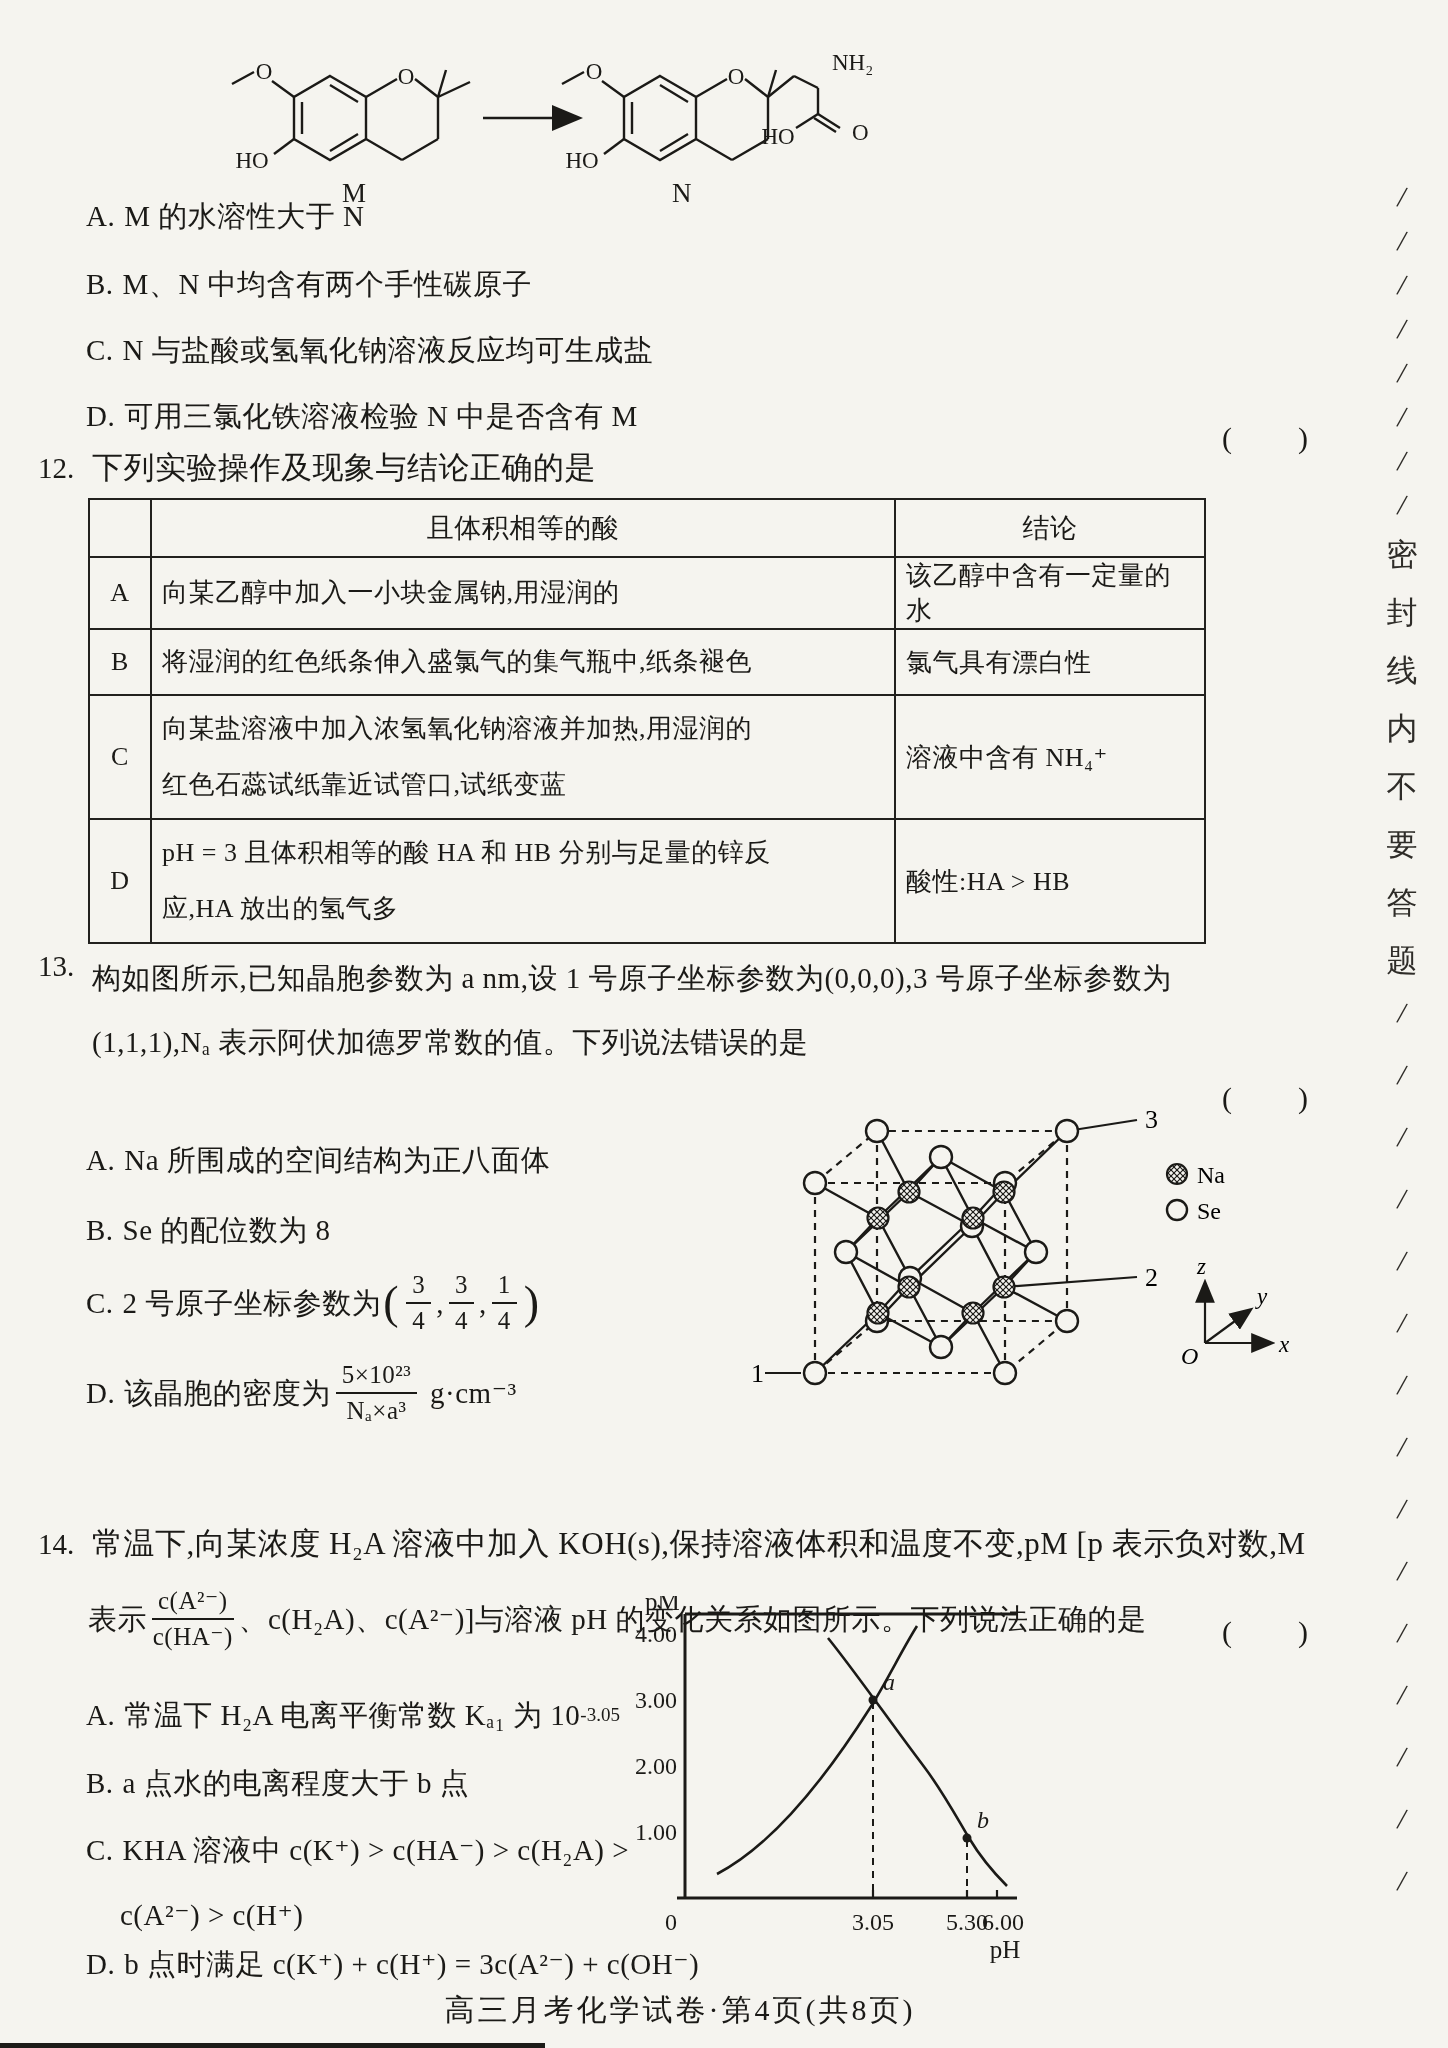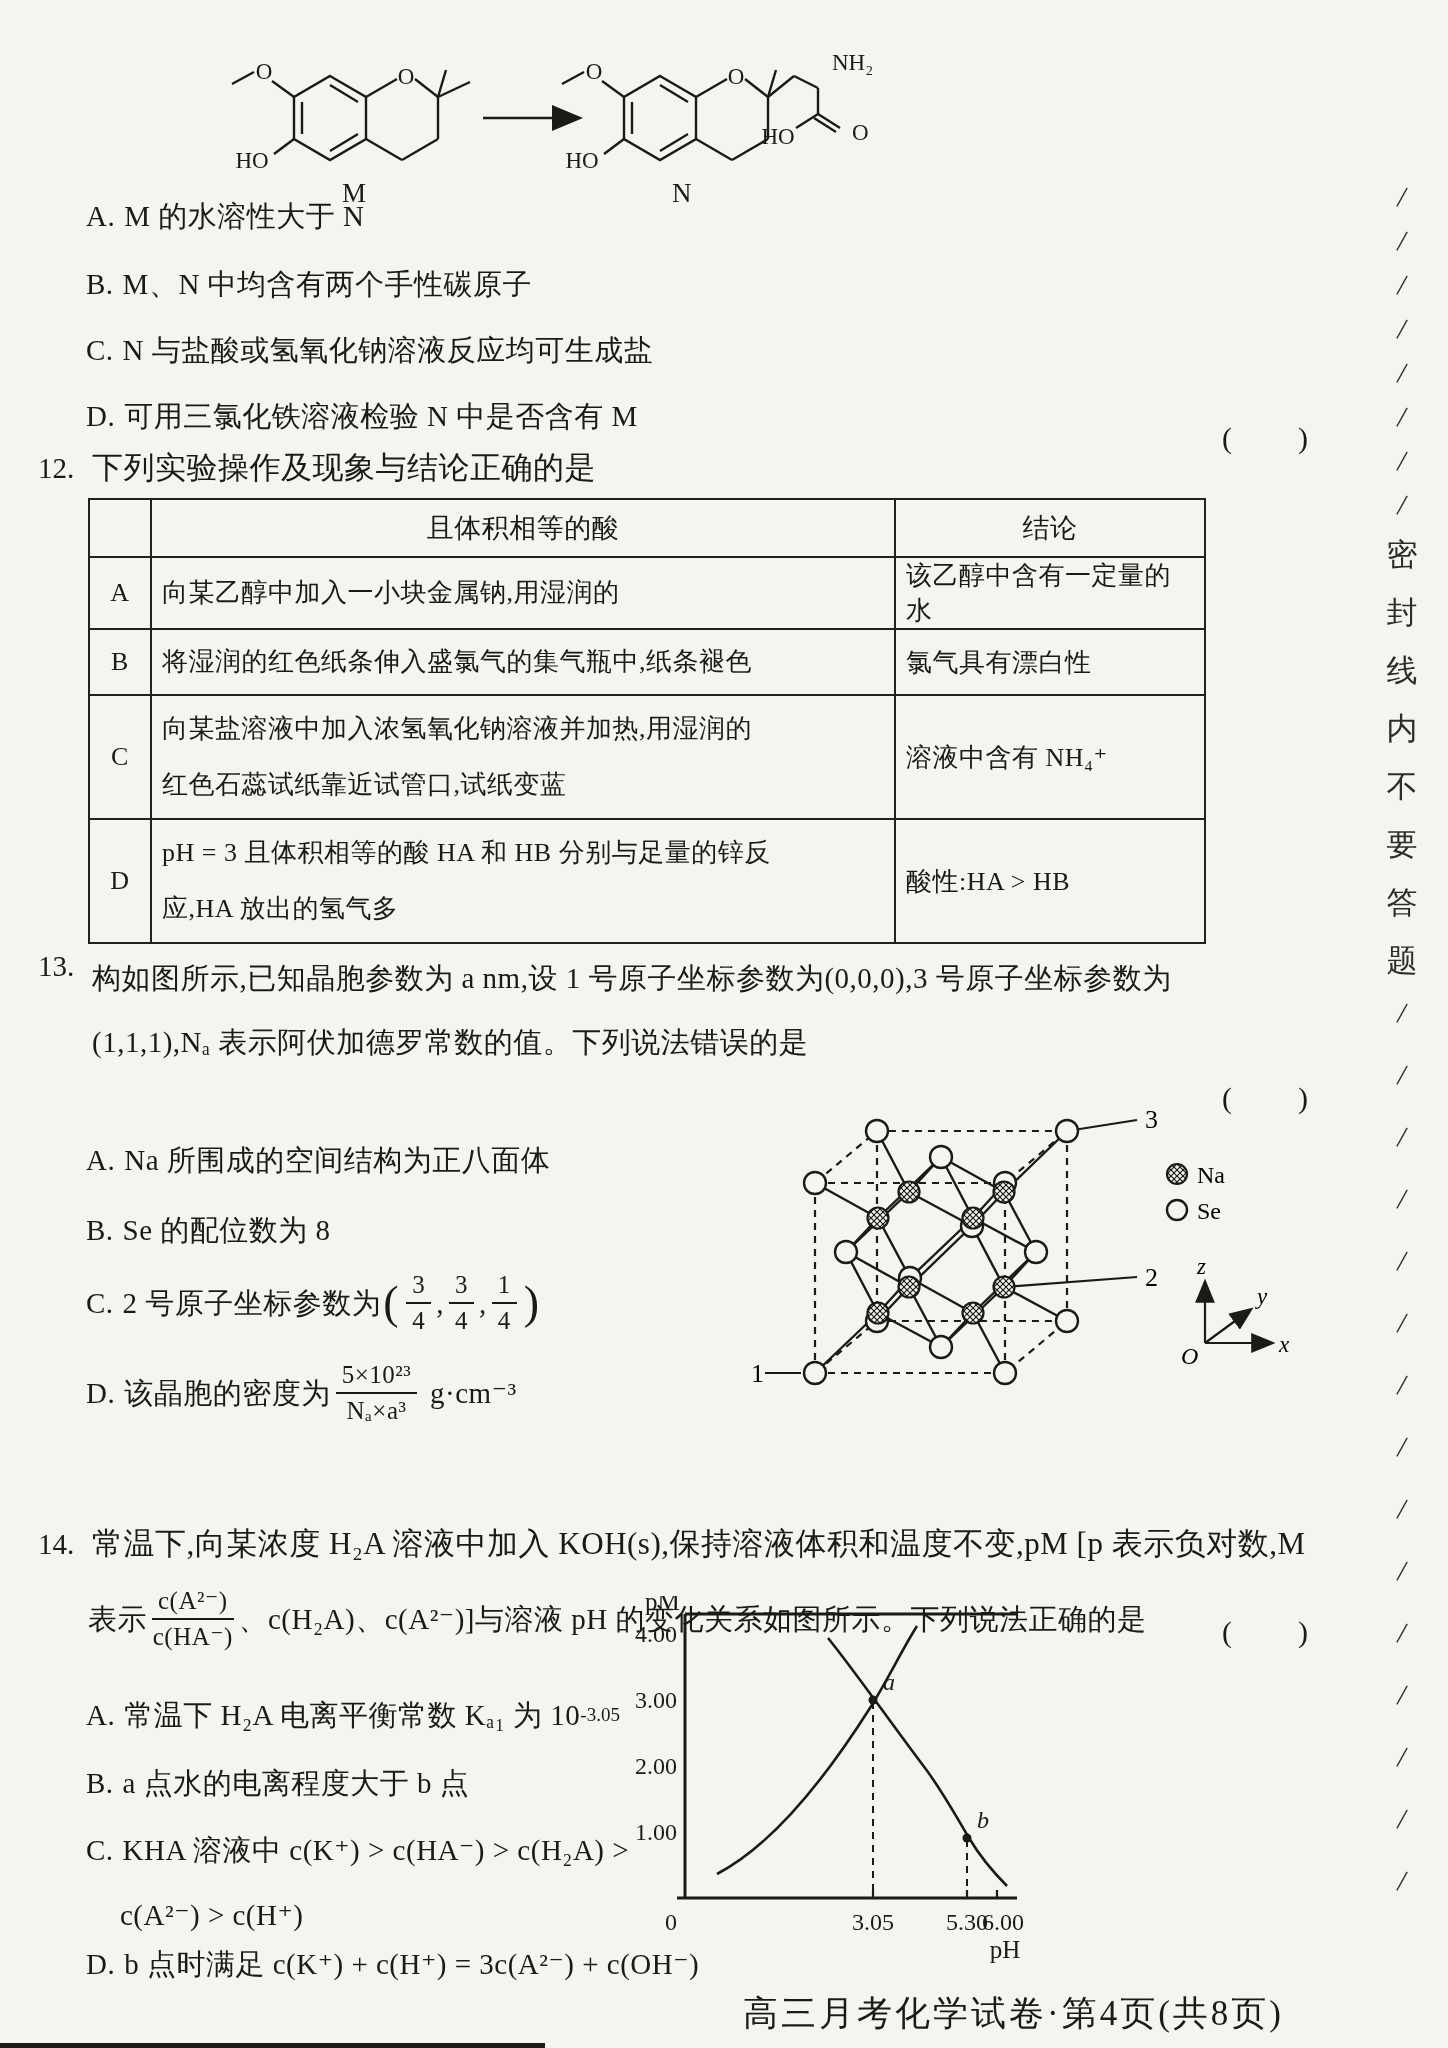--- a/index.html
+++ b/index.html
@@ -28,21 +28,21 @@
   table.q12 .con{width:288px;}
   table.q12 th.op,table.q12 th.con{text-align:center;font-size:27px;}
   .h58{height:58px}.h62{height:62px}.h66{height:66px}.h124{height:124px}
   .opl{line-height:56px;white-space:nowrap;}
   
   .seal{position:absolute;left:1376px;top:182px;width:52px;display:flex;flex-direction:column;align-items:center;color:#2e2c28;}
   .seal-slashes{display:flex;flex-direction:column;align-items:center;gap:14px;}
   .seal-slashes.bottom{gap:32px;margin-top:20px;}
   .slash{font-size:30px;line-height:30px;transform:rotate(10deg);}
   .seal-chars{display:flex;flex-direction:column;align-items:center;gap:24px;margin-top:18px;font-size:31px;line-height:34px;}
-  .footer{position:absolute;left:44px;top:1990px;width:1240px;text-align:right;font-size:35px;letter-spacing:3px;}
+  .footer{position:absolute;left:60px;top:1990px;width:1240px;text-align:center;font-size:30px;letter-spacing:3px;}
   .scan-edge{position:absolute;left:0;top:2043px;width:545px;height:5px;background:#1c1b18;}
   svg text{font-family:"Liberation Serif","DejaVu Serif",serif;}
 </style>
 </head>
 <body>
 
 <div class="page">
 
   <svg class="abs" style="left:180px;top:18px" width="830" height="196" viewBox="0 0 830 196">
     <defs>

